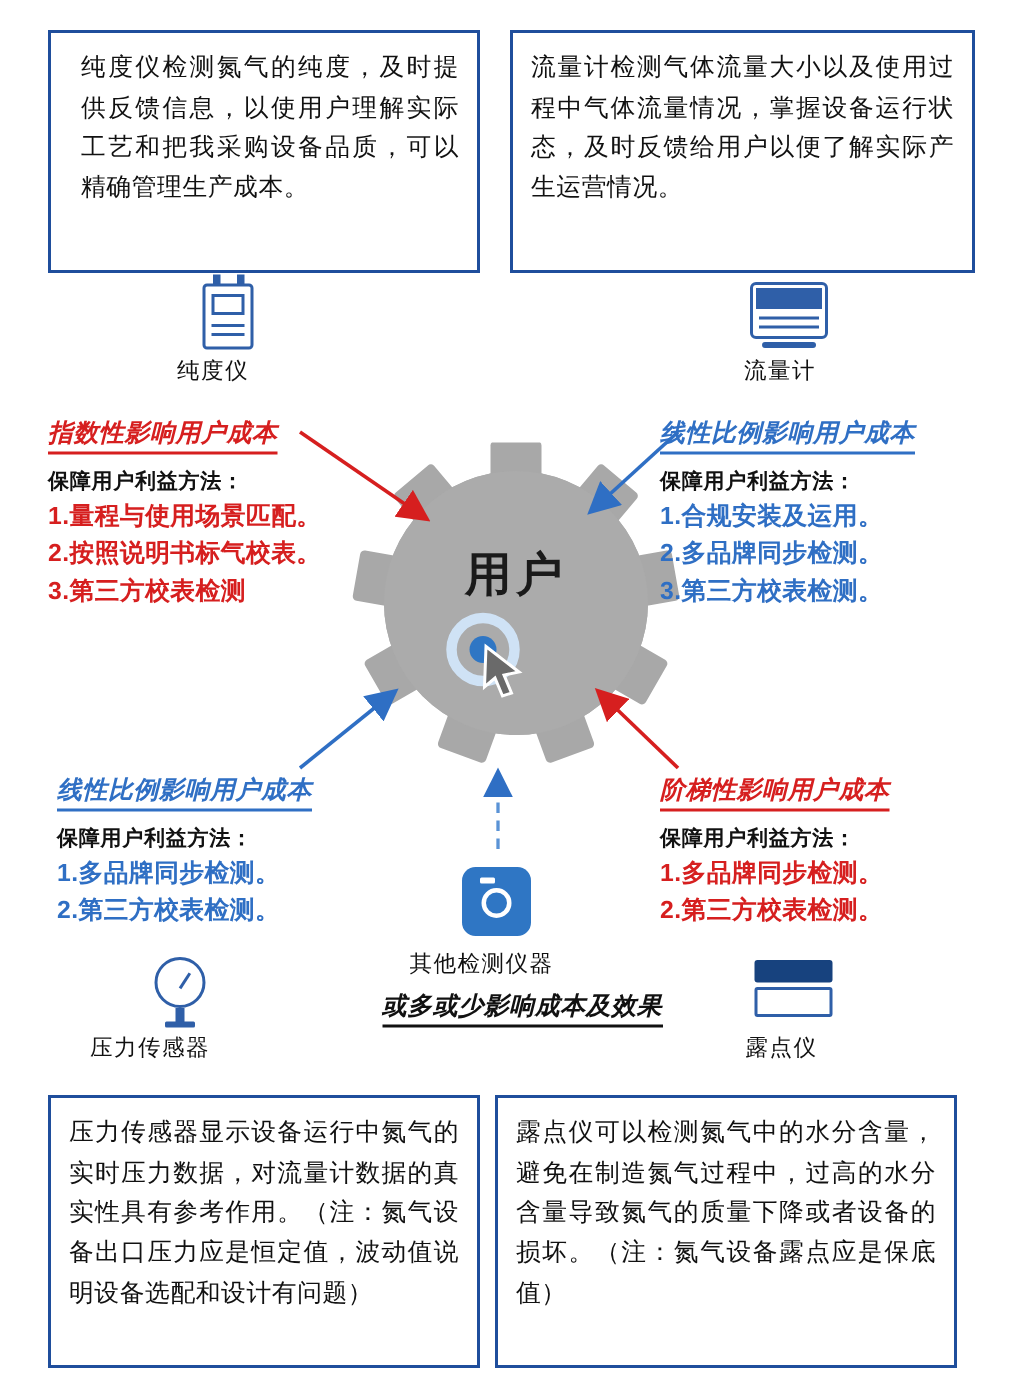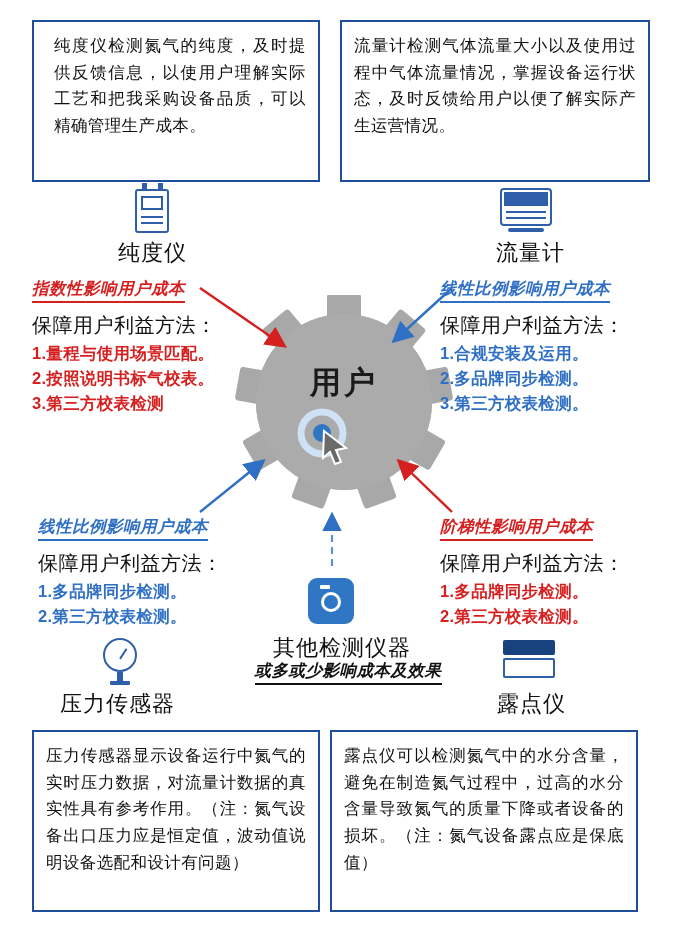--- a/index.html
+++ b/index.html
@@ -33,21 +33,21 @@
     letter-spacing: 0.4px;
   }
   #box-purity  { left: 32px;  top: 20px;  width: 288px; height: 162px; padding-left: 20px; }
   #box-flow    { left: 340px; top: 20px;  width: 310px; height: 162px; }
   #box-press   { left: 32px;  top: 730px; width: 288px; height: 182px; }
   #box-dew     { left: 330px; top: 730px; width: 308px; height: 182px; }
 
   
   .device-label {
     position: absolute;
-    font-size: 22px;
+    font-size: 15px;
     color: #111111;
     letter-spacing: 1px;
     white-space: nowrap;
   }
   #lab-purity { left: 118px; top: 238px; }
   #lab-flow   { left: 496px; top: 238px; }
   #lab-press  { left: 60px;  top: 689px; }
   #lab-dew    { left: 497px; top: 689px; }
   #lab-other  { left: 273px; top: 633px; }
 
@@ -165,22 +165,22 @@
     font-weight: bold;
     letter-spacing: 0.5px;
     border-bottom: 2px solid currentColor;
     display: inline-block;
     padding-bottom: 1px;
     white-space: nowrap;
   }
   .ann-red   { color: #d61f1f; }
   .ann-blue  { color: #2f6fc4; }
   .meth-head {
-    font-size: 20px;
-    font-weight: normal;
+    font-size: 14px;
+    font-weight: bold;
     color: #111111;
     margin-top: 9px;
     letter-spacing: 0.5px;
     white-space: nowrap;
   }
   .meth-list { margin: 2px 0 0 0; padding: 0; list-style: none; }
   .meth-list li {
     font-size: 16.5px;
     font-weight: bold;
     line-height: 1.5;

